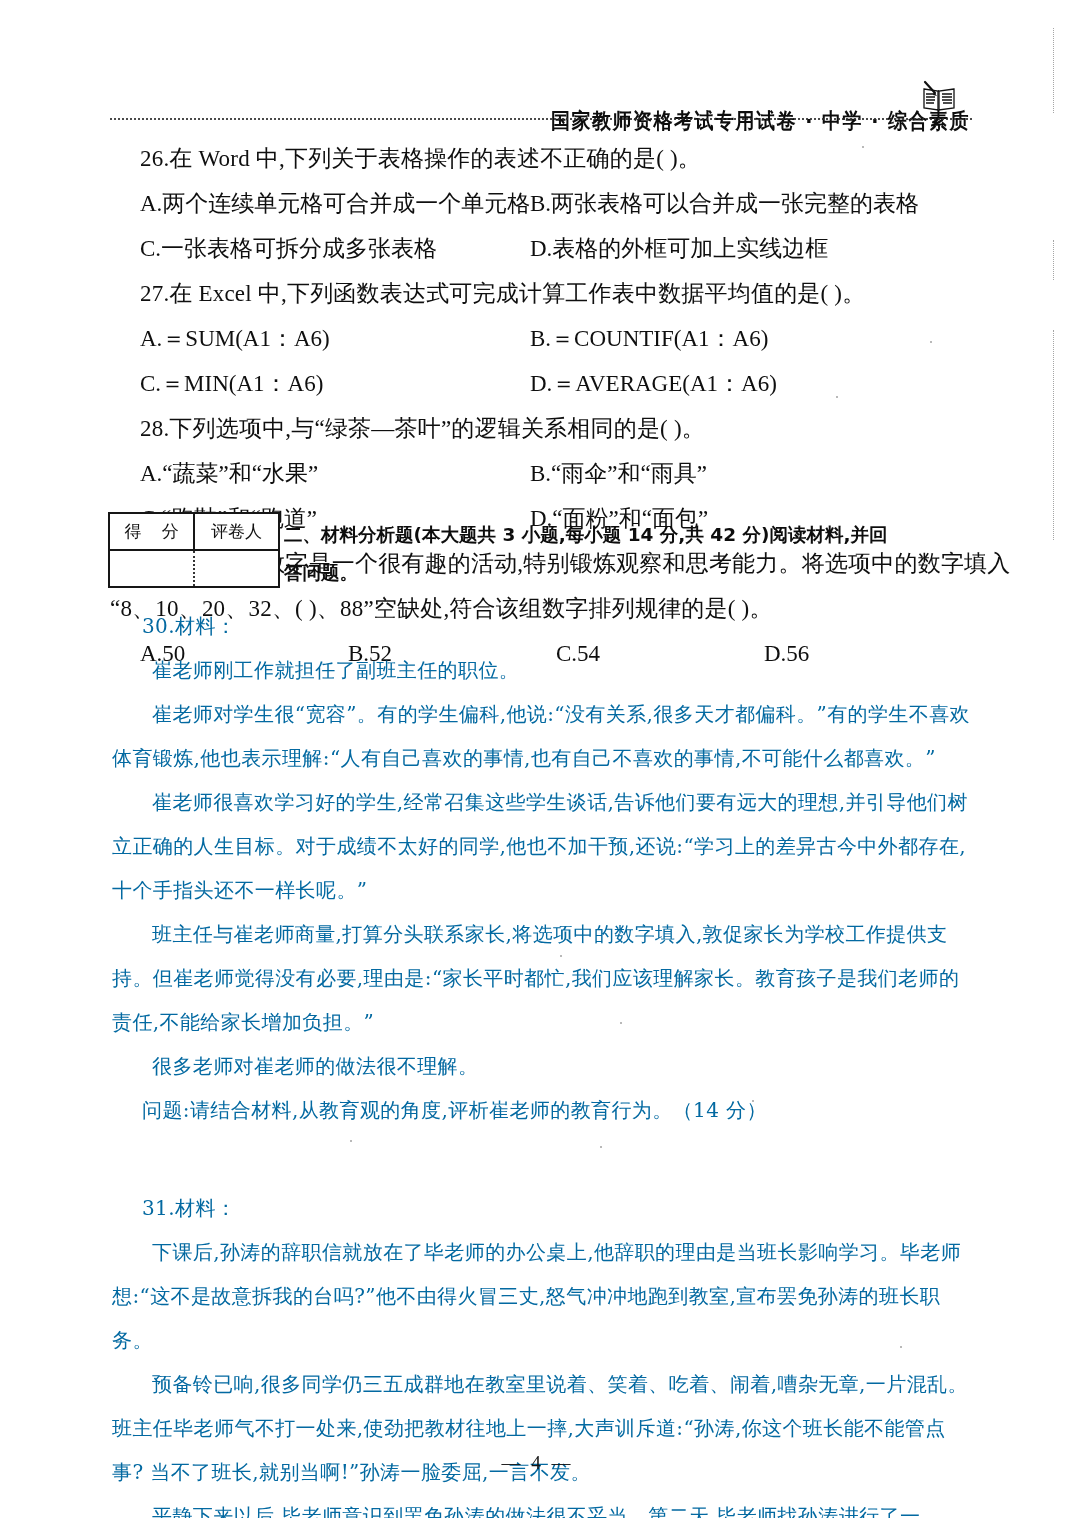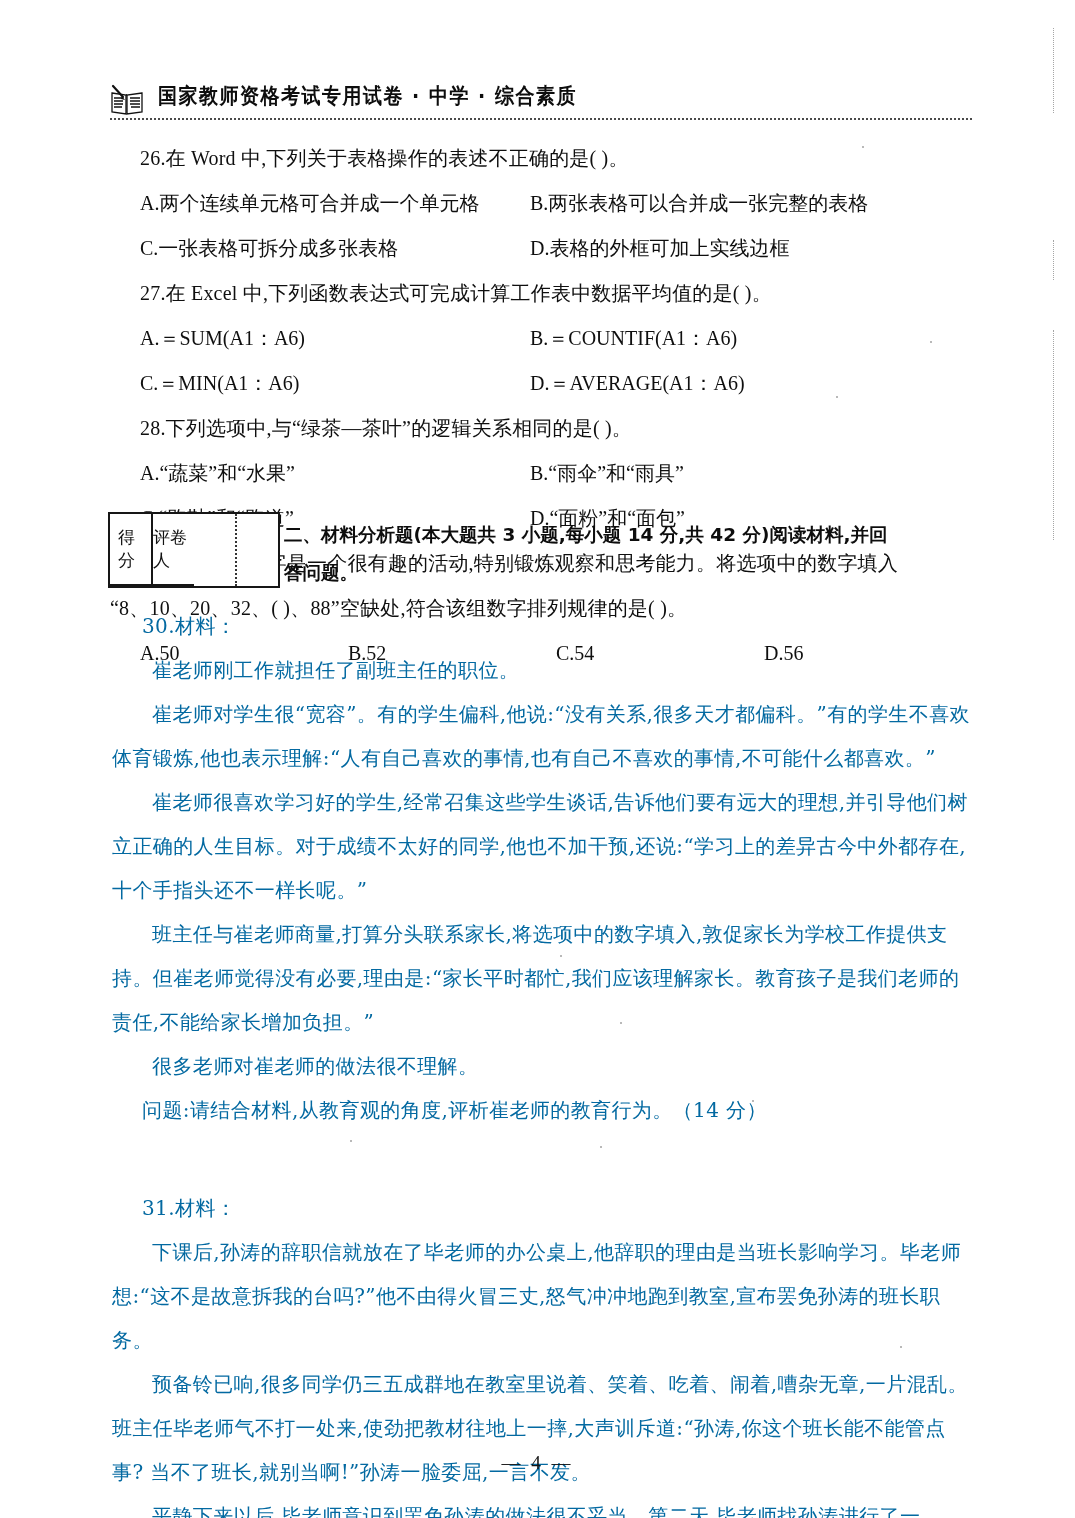--- a/index.html
+++ b/index.html
@@ -18,21 +18,22 @@
   }
 
   
   .header {
     position: absolute;
     left: 110px;
     top: 78px;
     width: 860px;
     height: 40px;
     display: flex;
-    align-items: center;
+    align-items: flex-end;
+    flex-direction: column;
   }
   .book-icon {
     width: 34px;
     height: 32px;
     margin-right: 14px;
     flex: none;
     position: relative;
     top: 2px;
   }
   .header-title {
@@ -54,21 +55,21 @@
     border-top: 2px dotted #2b2b2b;
     opacity: .85;
   }
 
   
   .mcq {
     position: absolute;
     left: 110px;
     top: 136px;
     width: 866px;
-    font-size: 20px;
+    font-size: 23px;
     line-height: 45px;
     color: #0f0f0f;
   }
   .q-line {
     white-space: nowrap;
     letter-spacing: .2px;
   }
   .q-stem { text-indent: 30px; }
   .q-stem-cont { text-indent: 0; }
   .opt-row {
@@ -90,20 +91,21 @@
   
   .scorebox {
     position: absolute;
     left: 108px;
     top: 512px;
     width: 172px;
     height: 76px;
     border: 2px solid #161616;
     box-sizing: border-box;
     display: flex;
+    flex-direction: column;
     background: #fff;
   }
   .sb-row { display: flex; flex: 1; }
   .sb-row.top { border-bottom: 2px solid #161616; }
   .sb-cell {
     flex: 1;
     display: flex;
     align-items: center;
     justify-content: center;
     font-size: 17px;

